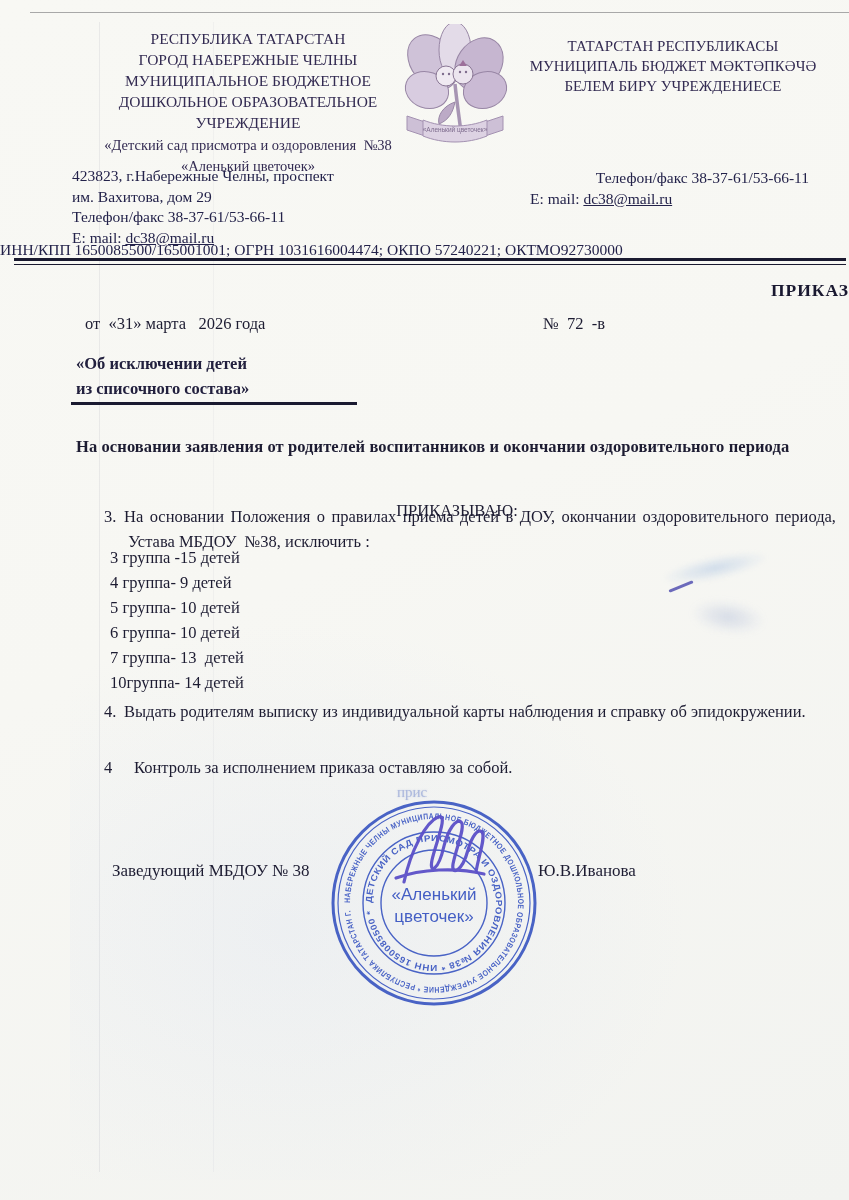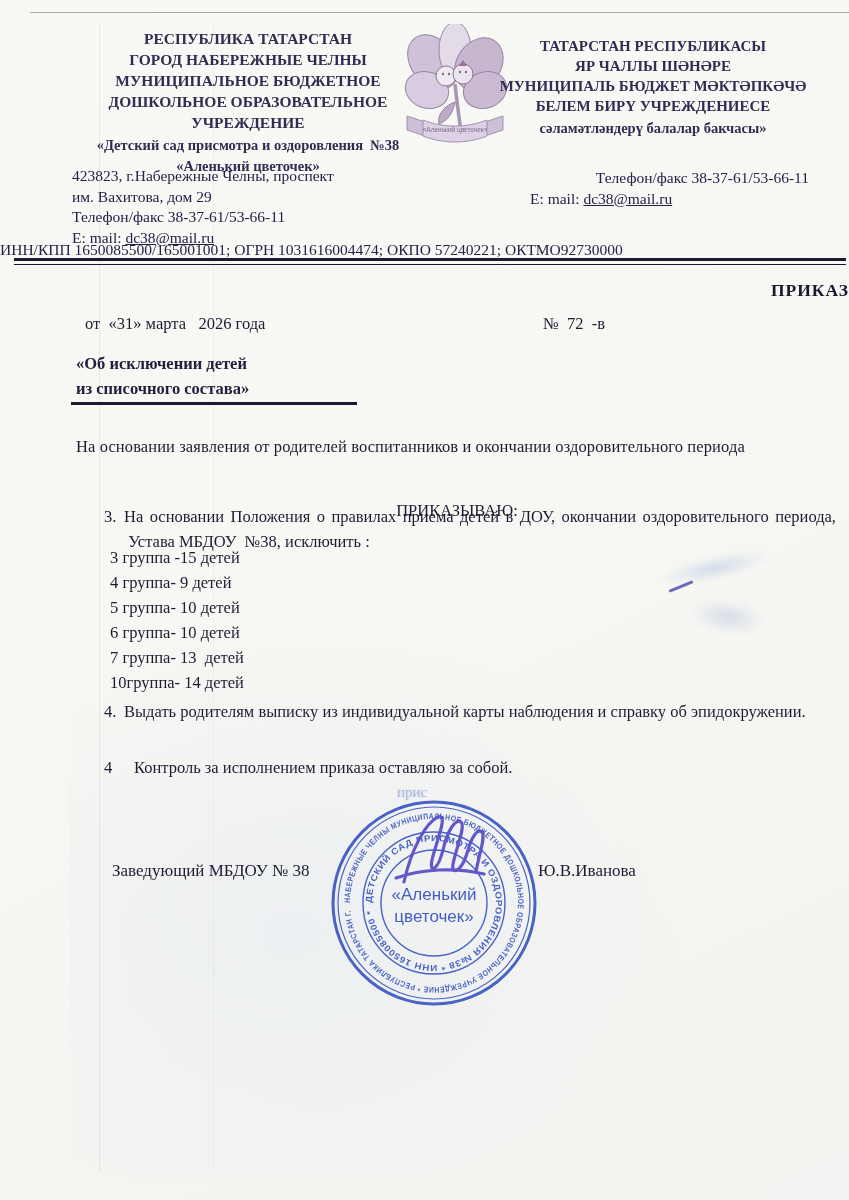--- a/index.html
+++ b/index.html
@@ -9,44 +9,44 @@
     font-family:"Liberation Serif","DejaVu Serif",serif;
     color:#1d1c32;
   }
   .abs{position:absolute;}
   .topline{top:12px;left:30px;width:819px;height:1px;background:#a8a8a8;}
   .crease{top:22px;width:1px;height:1150px;background:rgba(140,140,165,.14);}
   .c1{left:99px;} .c2{left:213px;opacity:.5;}
   .tint{left:70px;top:620px;width:620px;height:560px;pointer-events:none;
     background:radial-gradient(ellipse at 35% 55%,rgba(200,212,240,.18),transparent 70%);}
   
-  .hdr{font-weight:bold;color:#332b52;text-align:center;}
+  .hdr{font-weight:normal;color:#332b52;text-align:center;}
   .hdr-left{left:72px;top:28px;width:352px;font-size:15.5px;line-height:21px;}
-  .hdr-right{left:480px;top:36px;width:346px;font-size:15px;line-height:20px;}
+  .hdr-right{left:500px;top:36px;width:346px;font-size:15px;line-height:20px;}
   .hsub{font-size:14.5px;line-height:21px;margin-top:2px;}
   
   .contacts{font-size:15.5px;line-height:20.5px;color:#23224a;}
   .ct-left{left:72px;top:166px;width:368px;}
   .ct-right{left:495px;top:168px;width:352px;}
   .ct-right .r1{text-align:right;}
   .ct-right .r2{text-align:right;padding-right:38px;}
   .ct-right .r3{padding-left:35px;}
   .email{text-decoration:underline;}
   .requisites{top:241px;left:0;width:849px;text-align:left;font-size:15.5px;color:#23224a;}
   .rule{top:258px;left:14px;width:832px;height:3px;
     border-top:3.5px solid #1a1a30;border-bottom:1.5px solid #1a1a30;}
   
   .order-title{top:280px;left:0;width:849px;text-align:right;font-weight:bold;
     font-size:17.5px;letter-spacing:1px;color:#191830;}
   .date{left:85px;top:314px;font-size:16.5px;}
   .number{left:543px;top:314px;font-size:16.5px;}
   .subject{left:76px;top:351px;width:340px;font-weight:bold;font-size:16.5px;
     line-height:25px;color:#22203e;}
   .subject-underline{top:402px;left:71px;width:286px;height:3px;background:#1a1a30;}
-  .preamble{left:76px;top:437px;width:762px;font-size:16.5px;letter-spacing:.1px;}
+  .preamble{left:76px;top:437px;width:762px;font-size:16.5px;letter-spacing:.1px;font-weight:bold;}
   .resolve{left:76px;top:480px;width:762px;text-align:center;font-size:16.5px;margin-top:21px;}
   .item{left:104px;width:732px;display:flex;font-size:16.5px;line-height:25px;}
   .item .num{flex:0 0 20px;}
   .item .txt{flex:1;text-align:justify;text-align-last:left;}
   .item3{top:504px;}
   .item4{top:699px;line-height:26px;}
   .item5{top:755px;}
   .item5 .num{flex:0 0 30px;}
   .item5 .txt{text-align:left;}
   .groups{left:110px;top:545px;font-size:16.5px;line-height:25px;}
@@ -104,25 +104,23 @@
     <circle cx="67" cy="48" r="1.2" fill="#7d6b8d"></circle>
       <circle cx="73" cy="48" r="1.2" fill="#7d6b8d"></circle>
     <path d="M66 42 l4 -6 l4 6 Z" fill="#9c6f9a"></path>
     <path d="M14 92 L32 98 L32 112 L14 106 Z M110 92 L92 98 L92 112 L110 106 Z" fill="#cdc0d6" stroke="#a391b1" stroke-width="1"></path>
     <path d="M30 96 C 50 104, 74 104, 94 96 L94 112 C 74 120, 50 120, 30 112 Z" fill="#ddd2e3" stroke="#a391b1" stroke-width="1"></path>
     <text x="62" y="108" text-anchor="middle" font-size="6.5" fill="#7d6b8d" font-family="Liberation Sans, sans-serif">«Аленький цветочек»</text>
   </svg>
 
   <div class="abs hdr hdr-right">
     <div>ТАТАРСТАН РЕСПУБЛИКАСЫ</div>
-    <div>ЯР ЧАЛЛЫ ШӘНӘРЕ</div>
     <div>МУНИЦИПАЛЬ БЮДЖЕТ МӘКТӘПКӘЧӘ</div>
     <div>БЕЛЕМ БИРҮ УЧРЕЖДЕНИЕСЕ</div>
     <div class="hsub">
-      <div>сәламәтләндерү балалар бакчасы»</div>
     </div>
   </div>
 
   <div class="abs contacts ct-left">
     <div>423823, г.Набережные Челны, проспект</div>
     <div>им. Вахитова, дом 29</div>
     <div>Телефон/факс 38-37-61/53-66-11</div>
     <div>
       <span>E: mail: </span><span class="email">dc38@mail.ru</span>
     </div>

